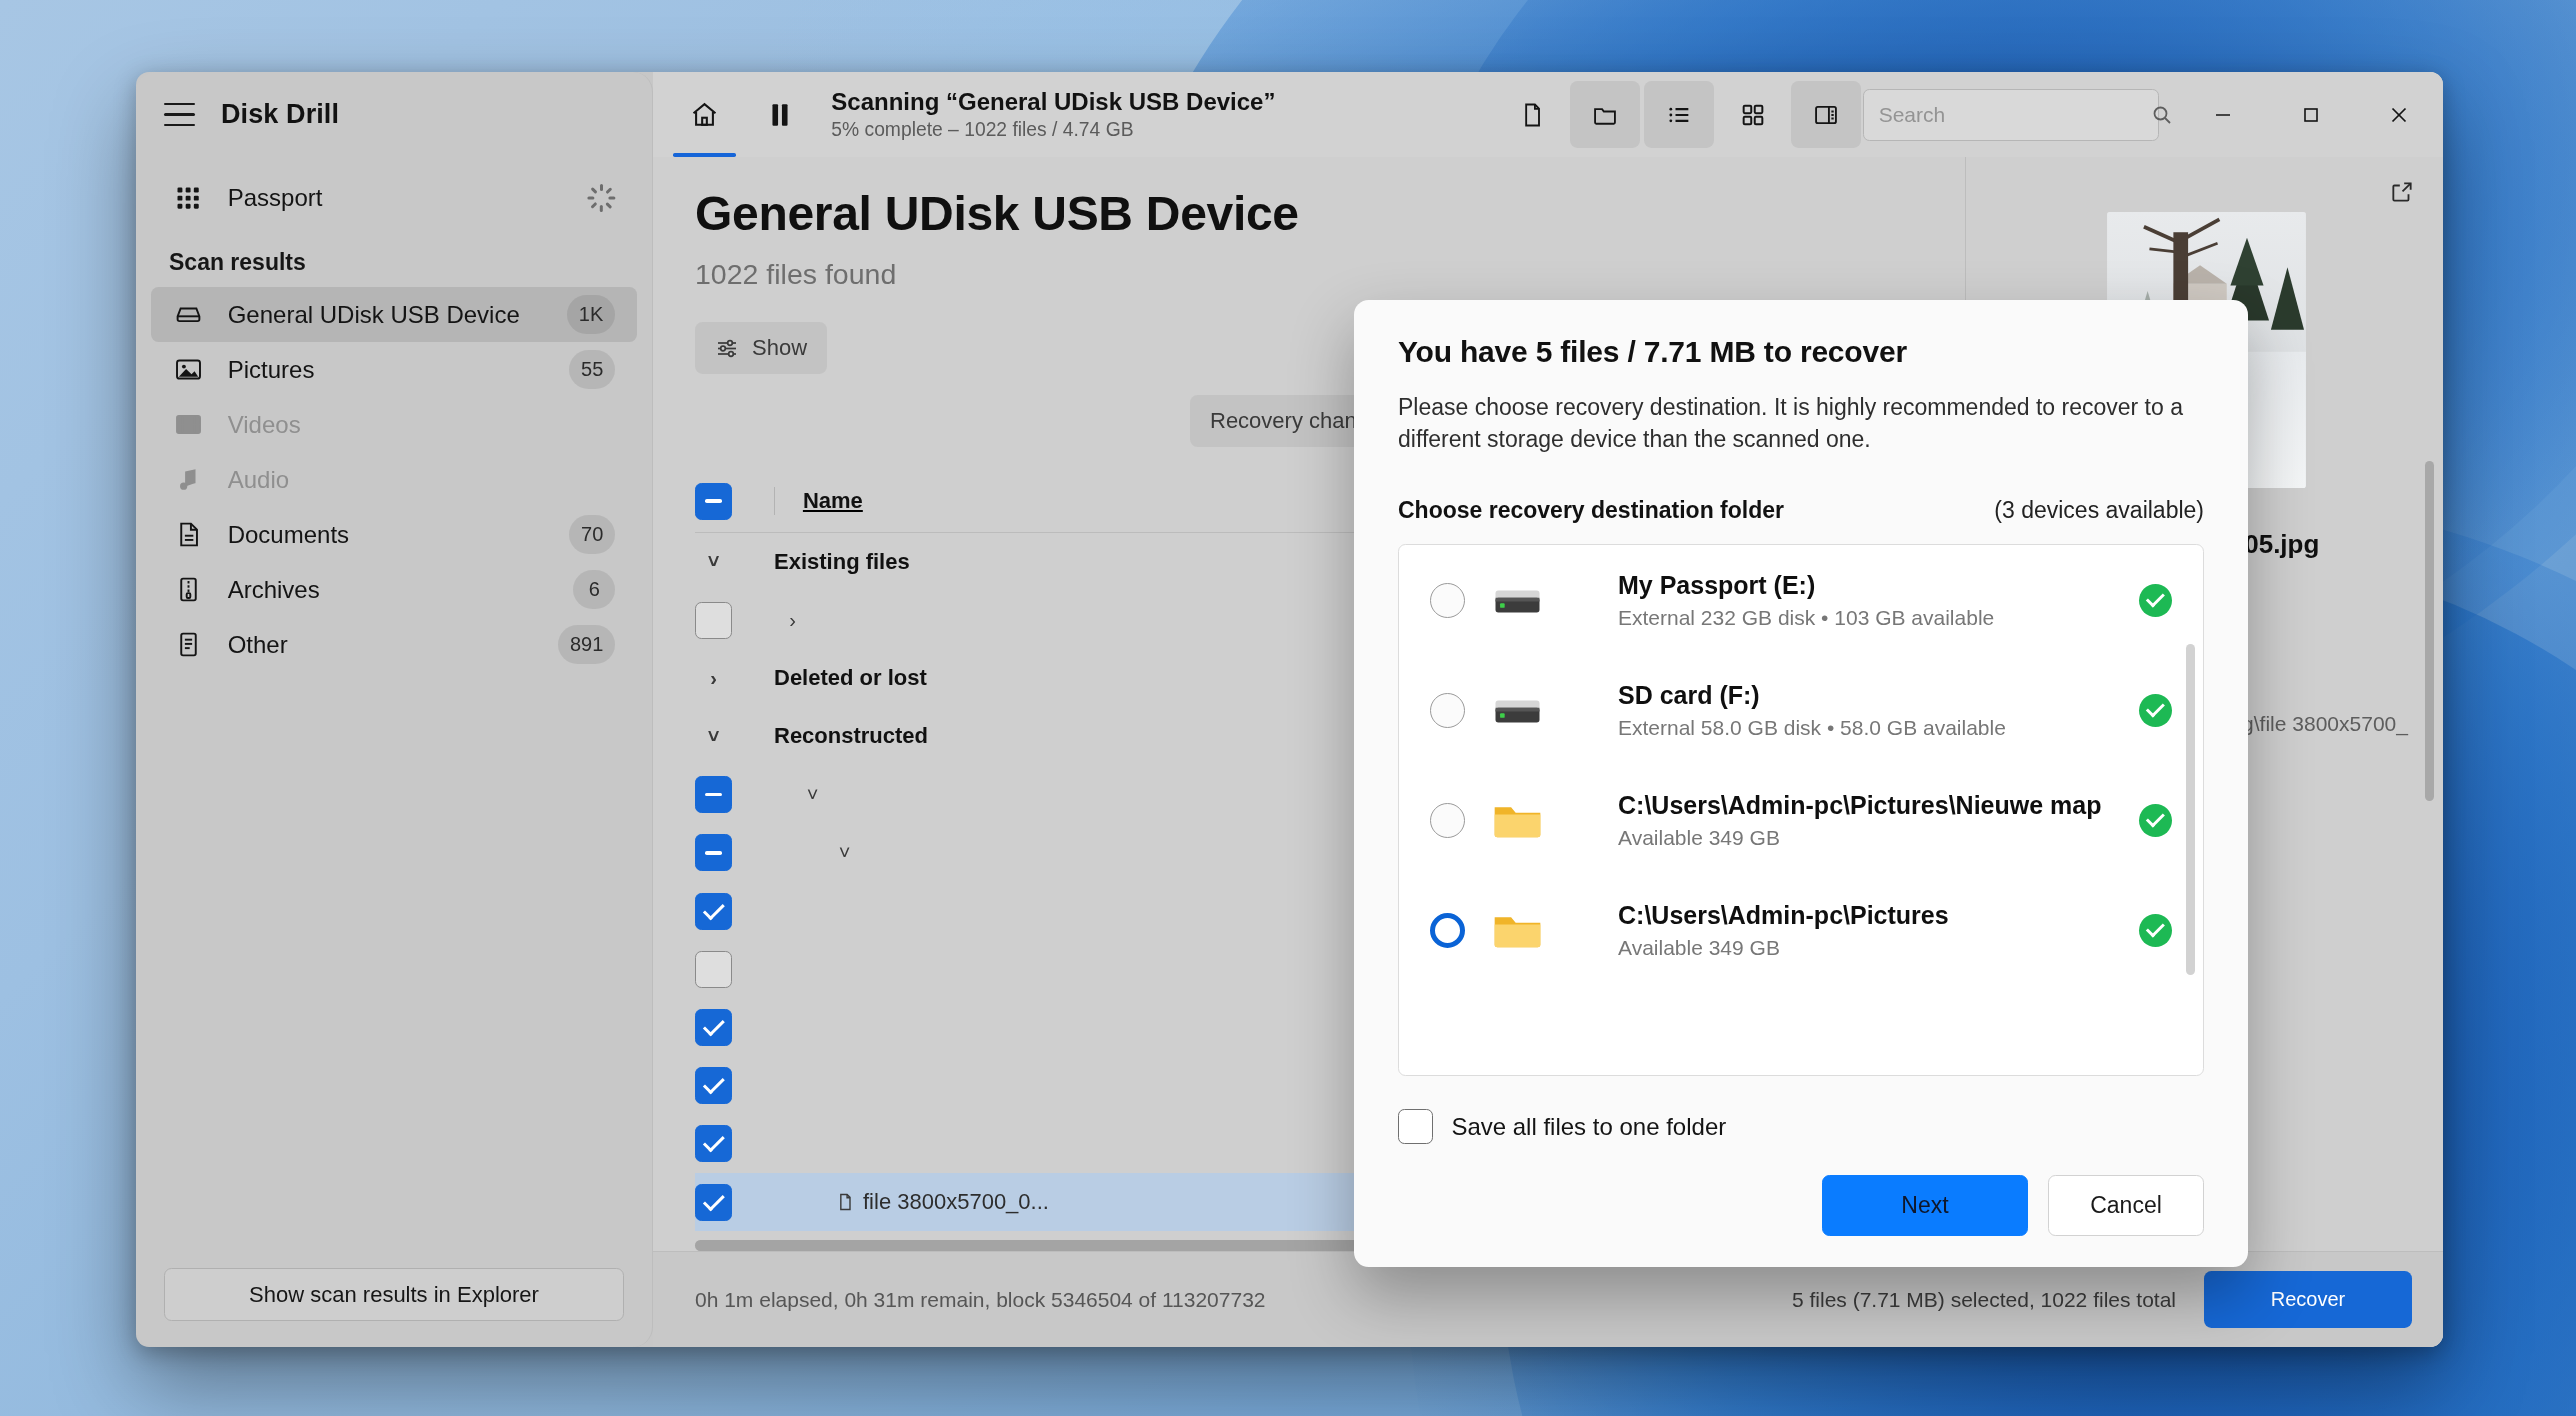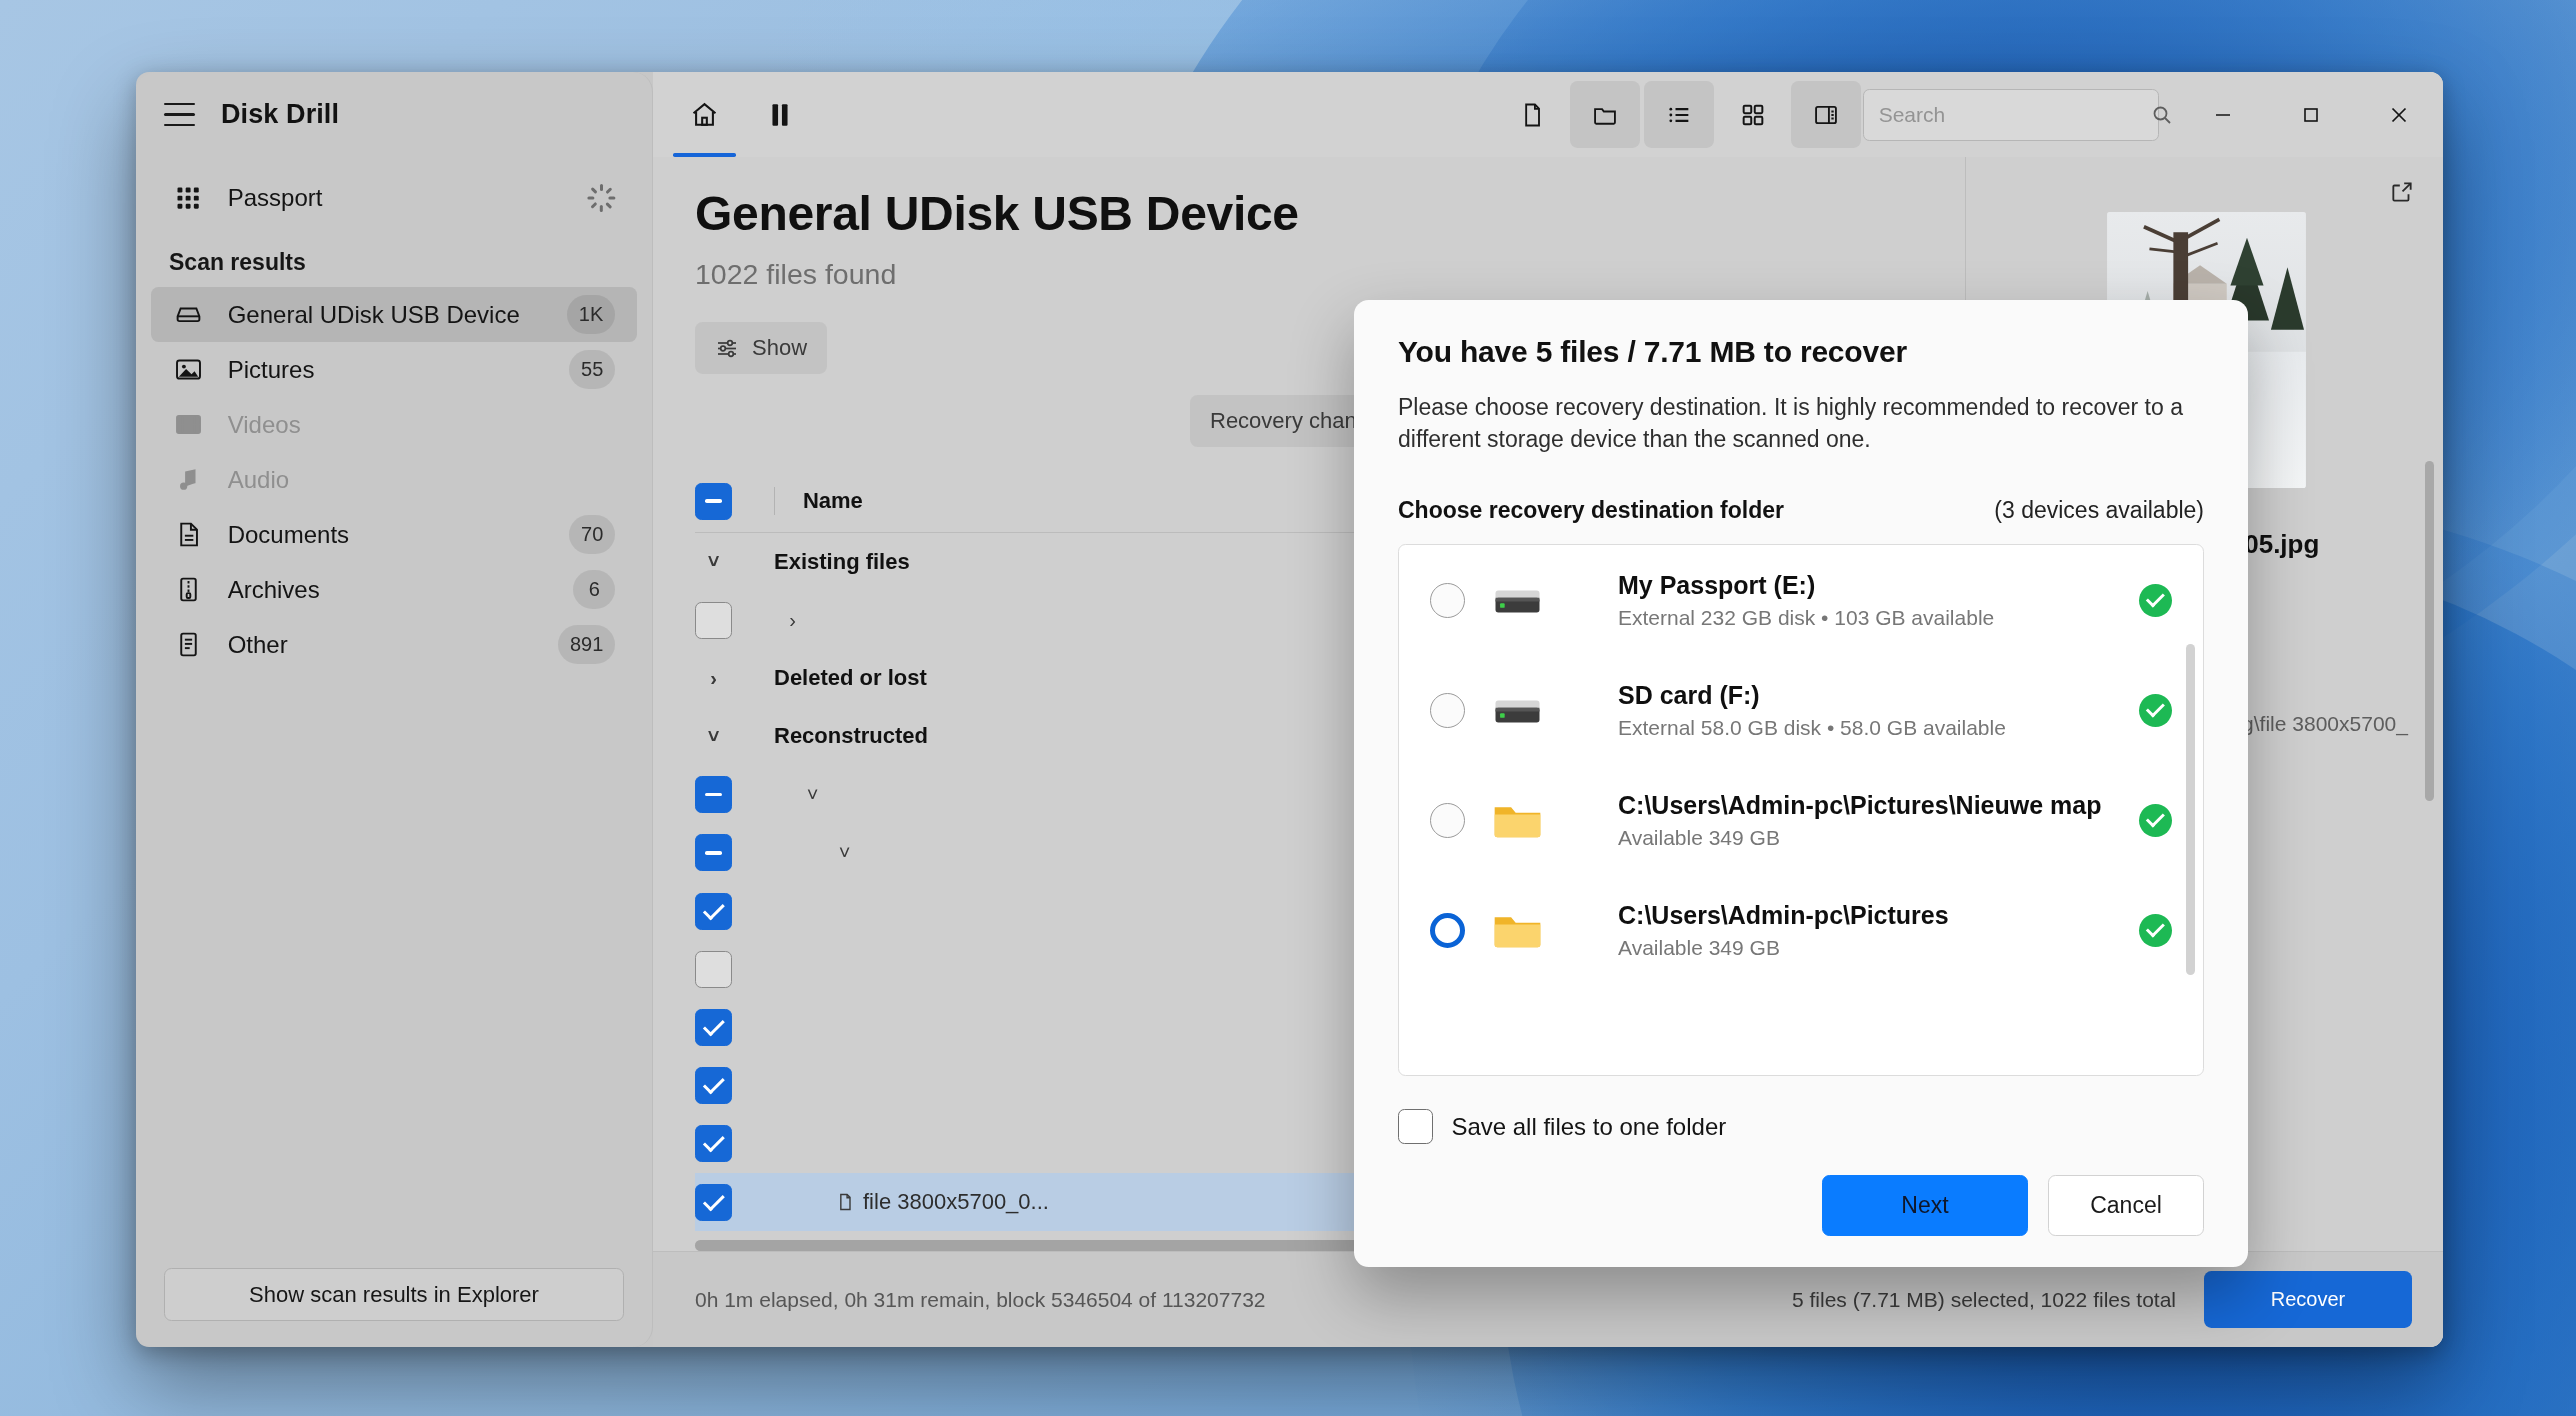--- a/index.html
+++ b/index.html
@@ -188,21 +188,21 @@
 
   .filter-row { display: flex; gap: 21px; margin-top: 31px; align-items: flex-start; flex-direction: column; }
   .chip {
     height: 52px; border-radius: 7.4px; background: rgba(0,0,0,0.055);
     display: flex; align-items: center; gap: 13px; padding: 0 20px;
     font-size: 22px; color: #3a3a3a; cursor: pointer;
   }
 
   .table-head {
     display: flex; align-items: center; height: 64px; margin-top: 24px;
-    border-bottom: 0.9px solid #bcbcbc; padding-right: 18.4px;
+    border-bottom: 0.9px solid #bcbcbc; padding-right: 18.4px; text-decoration: underline;
   }
   .th { font-size: 22px; font-weight: 700; color: #111; }
   .col-check { width: 79px; display: flex; align-items: center; }
   .col-name { flex: 1; display: flex; align-items: center; }
   .col-size { width: 184px; }
   .vsep { width: 0.9px; height: 28px; background: #b3b3b3; margin-right: 28px; }
 
   .row {
     display: flex; align-items: center; height: 60px; padding-right: 18.4px;
     font-size: 22px; color: #2d2d2d;
@@ -509,20 +509,24 @@
           </span>
         </div>
         <div class="tb-btn">
           <span>
             <svg width="26" height="28" viewBox="0 0 24 26">
                 <rect x="5" y="3" width="5.2" height="20" rx="1" fill="#141414"></rect>
                 <rect x="13.8" y="3" width="5.2" height="20" rx="1" fill="#141414"></rect>
               </svg>
           </span>
         </div>
+        <div class="scan-status">
+          <div class="scan-title">Scanning “General UDisk USB Device”</div>
+          <div class="scan-sub">5% complete – 1022 files / 4.74 GB</div>
+        </div>
         <div class="tb-spacer"></div>
 
         <div class="tb-btn">
           <span>
             <svg width="28" height="28" viewBox="0 0 24 24" fill="none" stroke="#141414" stroke-width="1.6">
               <path d="M7 3 H14.5 L18 6.5 V21 H7 Z"></path>
                 <path d="M14.5 3 V6.8 H18"></path>
             </svg>
           </span>
         </div>

